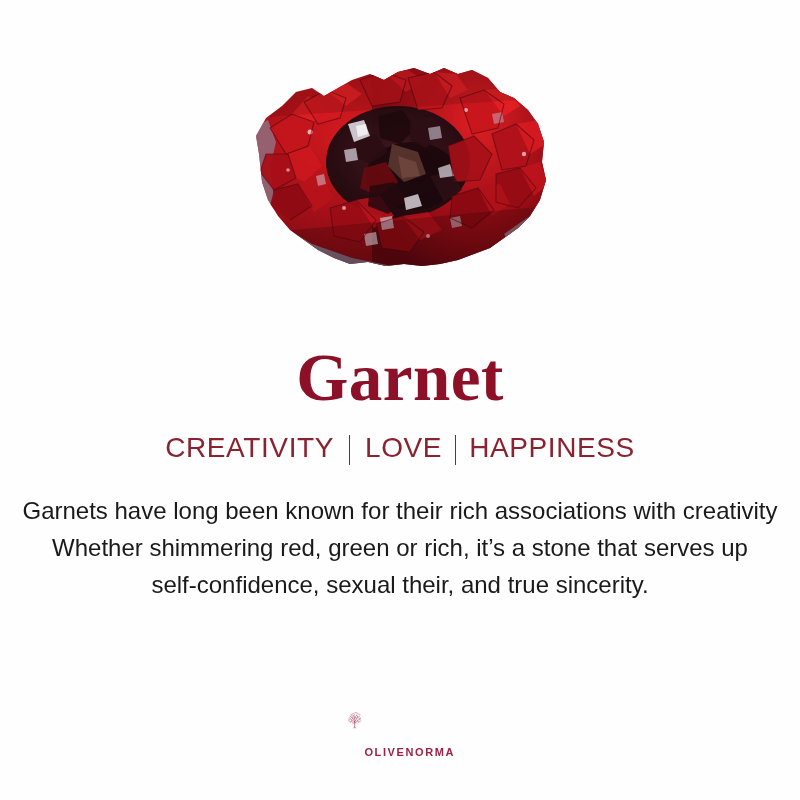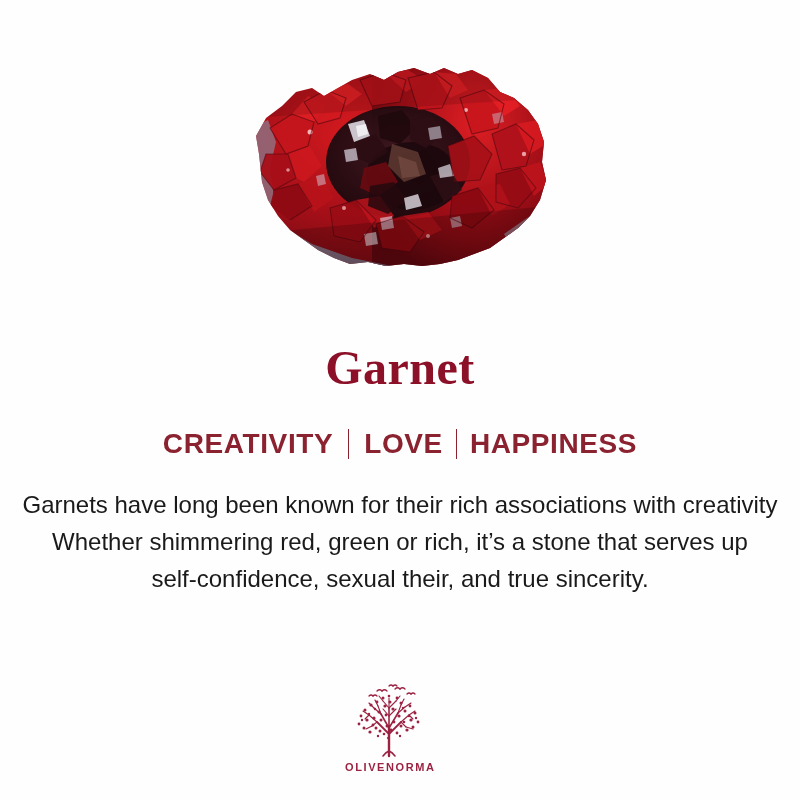--- a/index.html
+++ b/index.html
@@ -40,41 +40,41 @@
     left: 252px;
     top: 58px;
     width: 296px;
     height: 215px;
     display: block;
   }
 
   
   .title {
     font-family: "Liberation Serif", "DejaVu Serif", serif;
-    font-size: 48px;
+    font-size: 67px;
     font-weight: 700;
     letter-spacing: 0.5px;
     line-height: 1;
     margin-top: 44px;
     text-align: center;
     white-space: nowrap;
   }
 
   
   .subtitle {
     font-family: "Liberation Sans", "DejaVu Sans", sans-serif;
     font-size: 28px;
-    font-weight: 700;
+    font-weight: 400;
     letter-spacing: 0.6px;
     line-height: 1;
-    margin-top: 36px;
+    margin-top: 23px;
     text-align: center;
     white-space: nowrap;
     display: flex;
-    align-items: flex-end;
+    align-items: flex-start;
     justify-content: center;
   }
   .subtitle .kw { display: inline-block; }
   .subtitle .sep {
     display: inline-block;
     width: 1px;
     height: 30px;
     background: currentColor;
     margin: 0 15px;
     position: relative;
@@ -95,22 +95,22 @@
   .body-text .ln { display: block; white-space: nowrap; }
 
   
   .logo {
     position: absolute;
     left: 50%;
     transform: translateX(-50%);
     top: 682px;
     width: 110px;
     display: flex;
-    flex-direction: column;
-    align-items: flex-start;
+    flex-direction: row;
+    align-items: flex-end;
   }
   .logo-mark { display: block; width: 88px; height: 76px; }
   .logo-word {
     font-family: "Liberation Sans", "DejaVu Sans", sans-serif;
     font-size: 11px;
     font-weight: 700;
     letter-spacing: 1.6px;
     margin-top: 3px;
     white-space: nowrap;
   }

